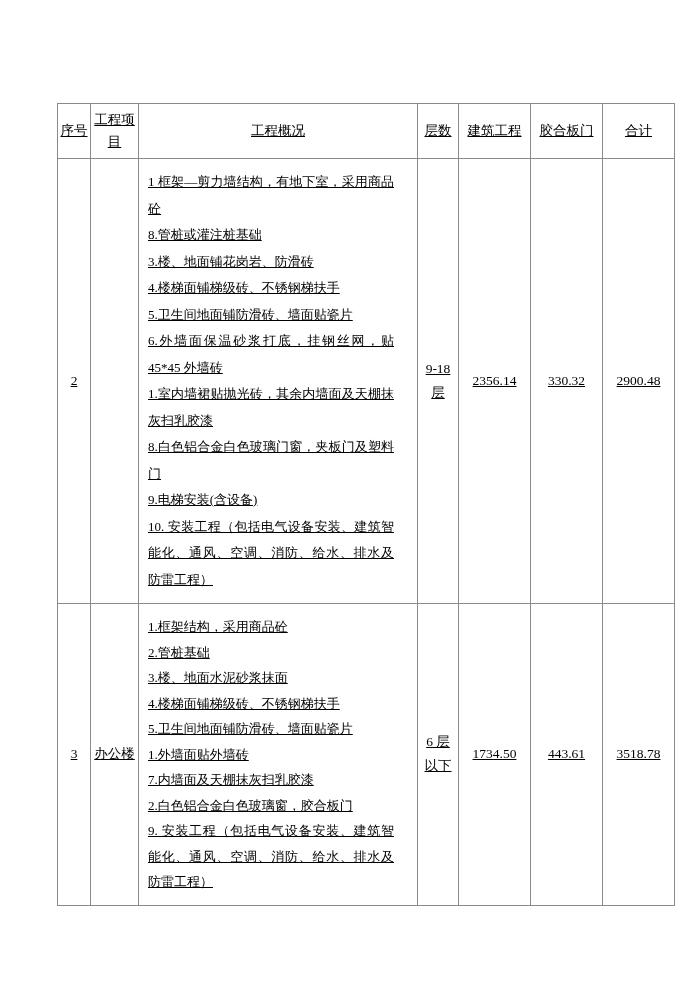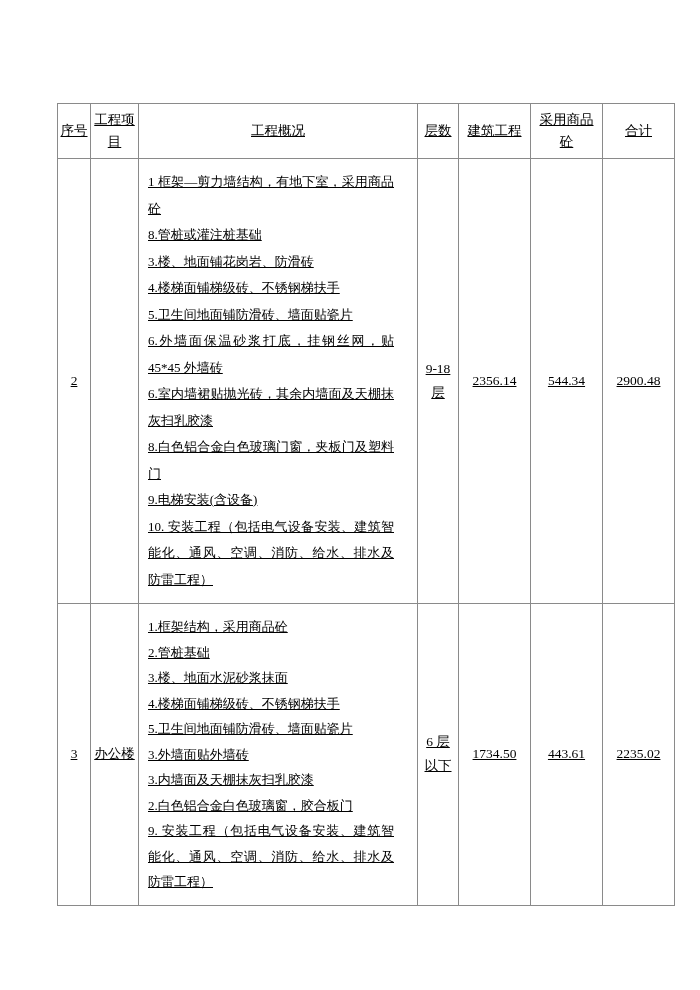--- a/index.html
+++ b/index.html
@@ -70,59 +70,59 @@
       <col style="width:72px">
       <col style="width:72px">
     </colgroup>
     <thead>
       <tr>
         <th>序号</th>
         <th>工程项目</th>
         <th>工程概况</th>
         <th>层数</th>
         <th>建筑工程</th>
-        <th>采用商品砼</th>
+        <th>胶合板门</th>
         <th>合计</th>
       </tr>
     </thead>
     <tbody>
       <tr class="row-2">
         <td class="c-center">2</td>
         <td class="c-center"></td>
         <td class="c-overview">
           <div class="item">1 框架—剪力墙结构，有地下室，采用商品砼</div>
           <div class="item">8.管桩或灌注桩基础</div>
           <div class="item">3.楼、地面铺花岗岩、防滑砖</div>
           <div class="item">4.楼梯面铺梯级砖、不锈钢梯扶手</div>
           <div class="item">5.卫生间地面铺防滑砖、墙面贴瓷片</div>
           <div class="item">6.外墙面保温砂浆打底，挂钢丝网，贴 45*45 外墙砖</div>
-          <div class="item">6.室内墙裙贴抛光砖，其余内墙面及天棚抹灰扫乳胶漆</div>
+          <div class="item">1.室内墙裙贴抛光砖，其余内墙面及天棚抹灰扫乳胶漆</div>
           <div class="item">8.白色铝合金白色玻璃门窗，夹板门及塑料门</div>
           <div class="item">9.电梯安装(含设备)</div>
           <div class="item">10. 安装工程（包括电气设备安装、建筑智能化、通风、空调、消防、给水、排水及防雷工程）</div>
         </td>
         <td class="c-center">9-18 层</td>
         <td class="c-center">2356.14</td>
-        <td class="c-center">544.34</td>
+        <td class="c-center">330.32</td>
         <td class="c-center">2900.48</td>
       </tr>
       <tr class="row-3">
         <td class="c-center">3</td>
         <td class="c-center">办公楼</td>
         <td class="c-overview">
           <div class="item">1.框架结构，采用商品砼</div>
           <div class="item">2.管桩基础</div>
           <div class="item">3.楼、地面水泥砂浆抹面</div>
           <div class="item">4.楼梯面铺梯级砖、不锈钢梯扶手</div>
           <div class="item">5.卫生间地面铺防滑砖、墙面贴瓷片</div>
-          <div class="item">3.外墙面贴外墙砖</div>
-          <div class="item">3.内墙面及天棚抹灰扫乳胶漆</div>
+          <div class="item">1.外墙面贴外墙砖</div>
+          <div class="item">7.内墙面及天棚抹灰扫乳胶漆</div>
           <div class="item">2.白色铝合金白色玻璃窗，胶合板门</div>
           <div class="item">9. 安装工程（包括电气设备安装、建筑智能化、通风、空调、消防、给水、排水及防雷工程）</div>
         </td>
         <td class="c-center">6 层以下</td>
         <td class="c-center">1734.50</td>
         <td class="c-center">443.61</td>
-        <td class="c-center">2235.02</td>
+        <td class="c-center">3518.78</td>
       </tr>
     </tbody>
   </table>
 </div>
 
 </body></html>

